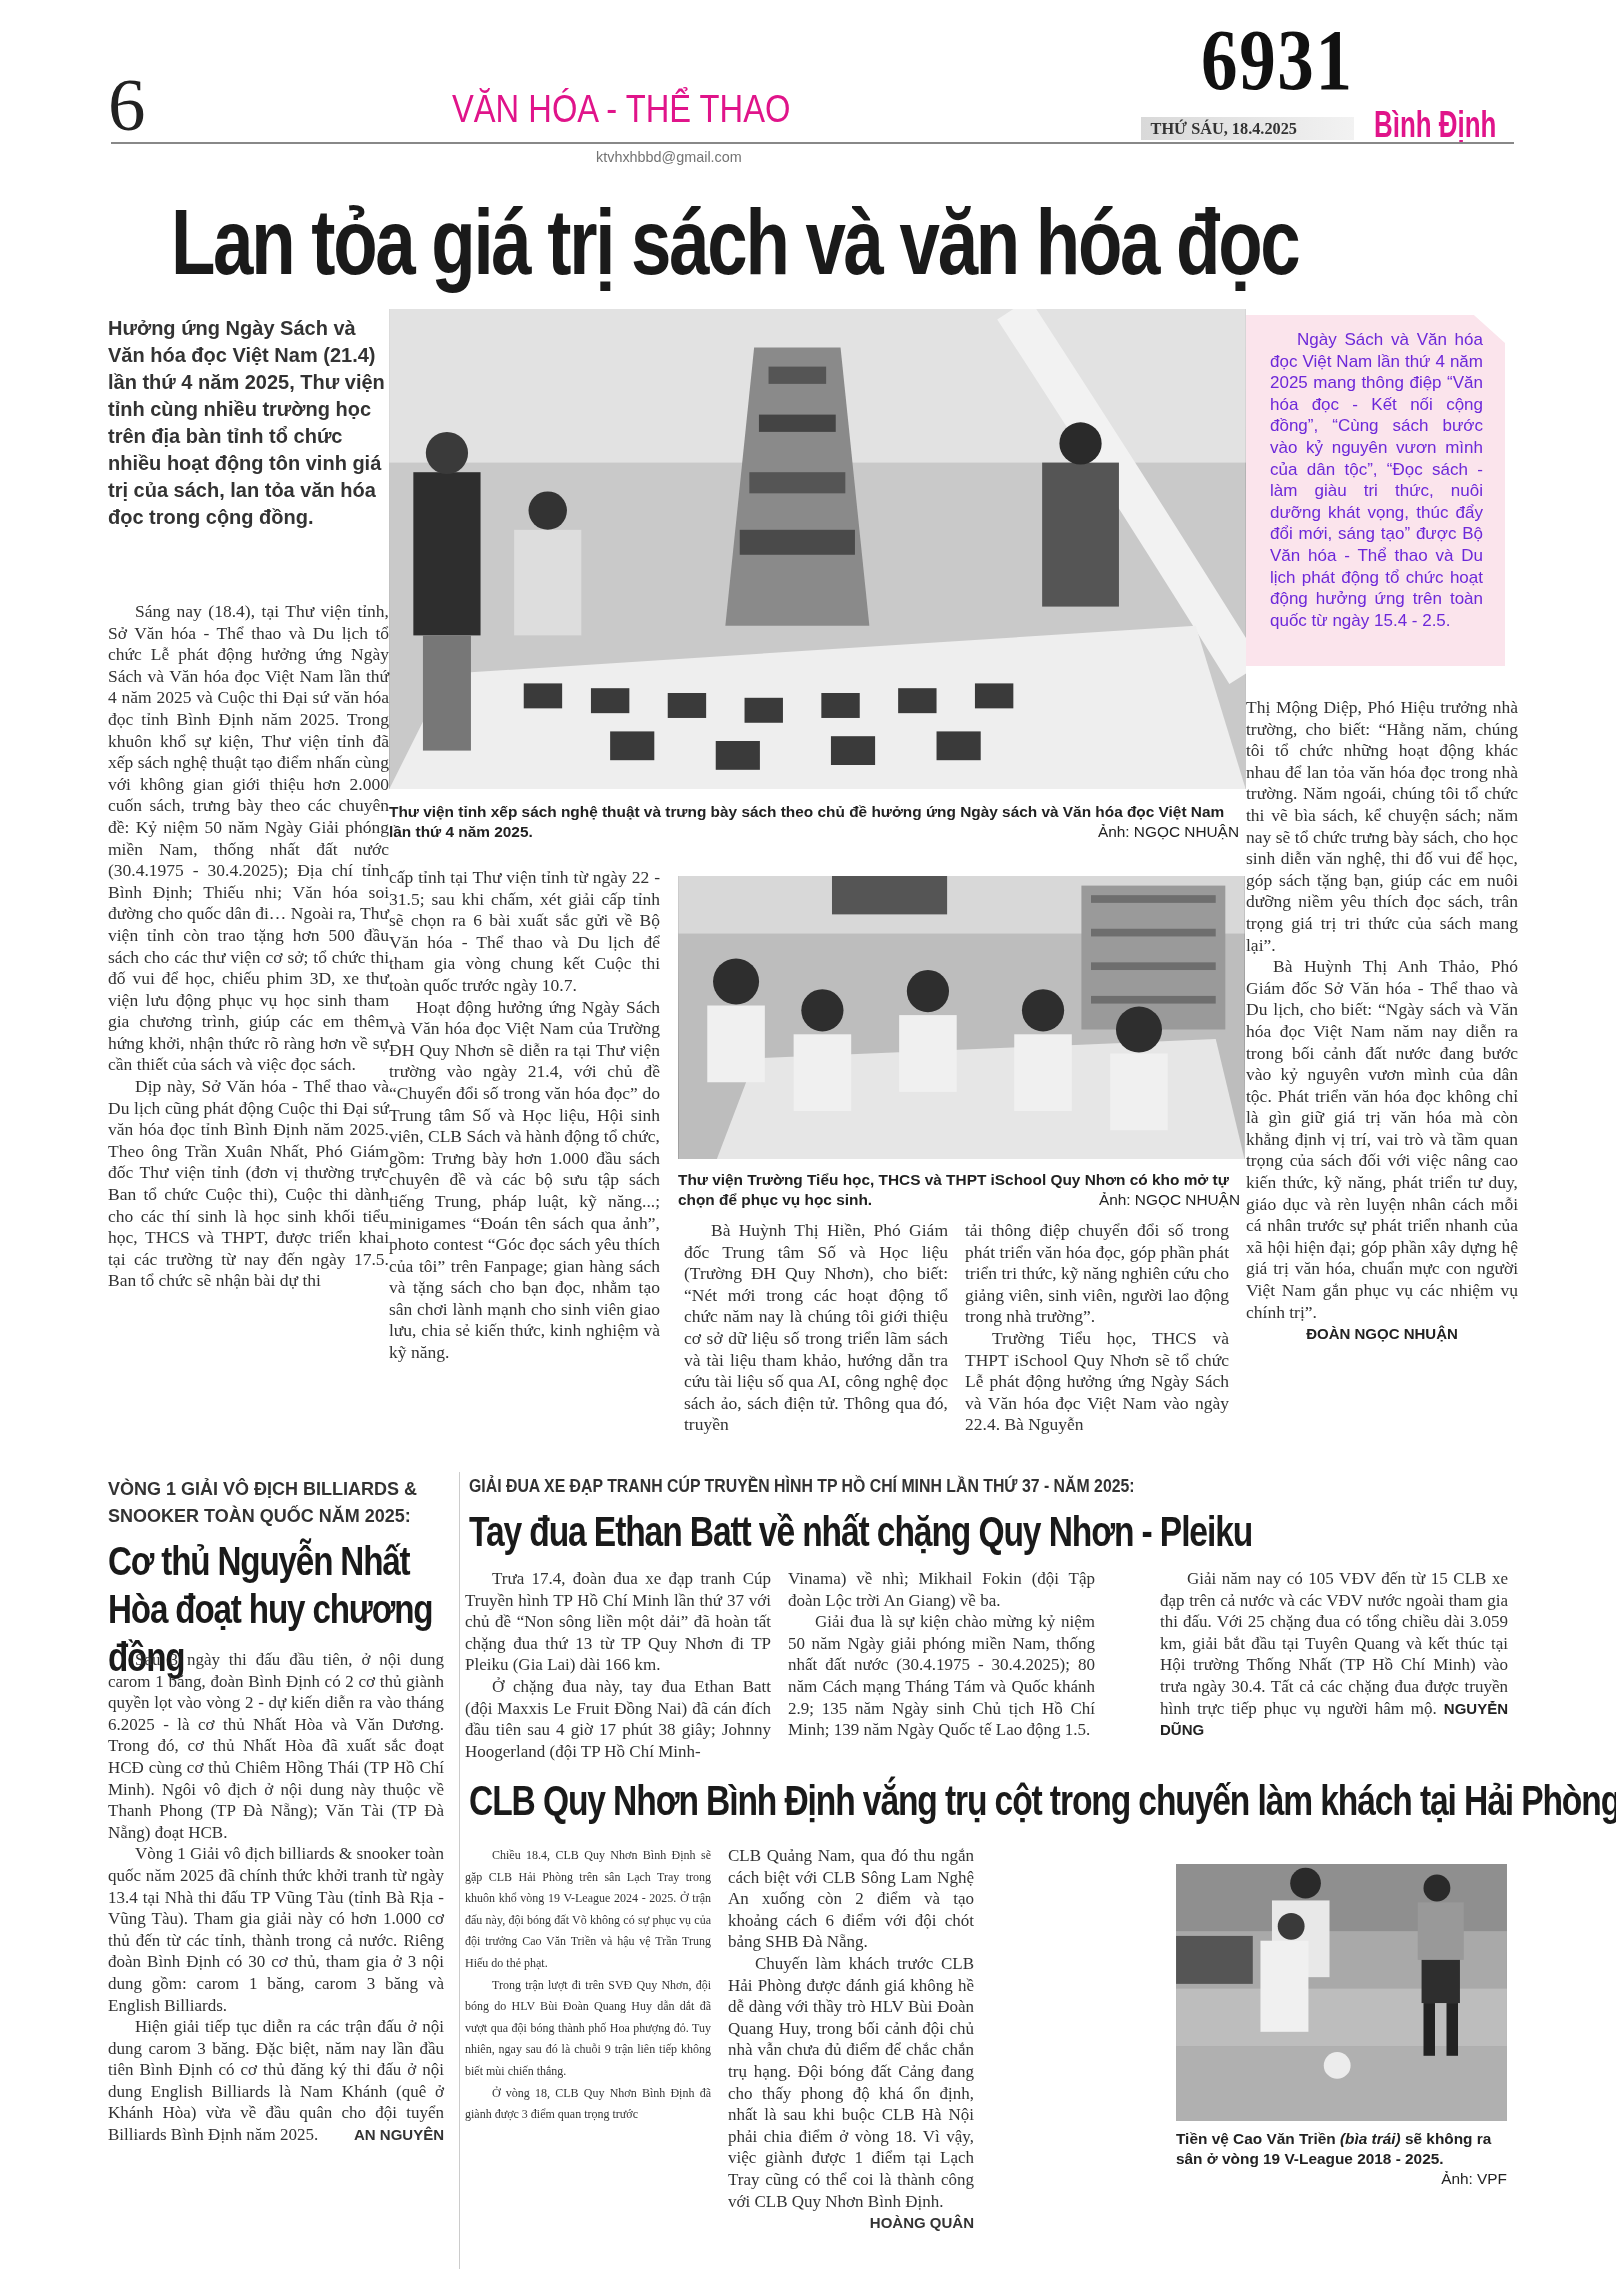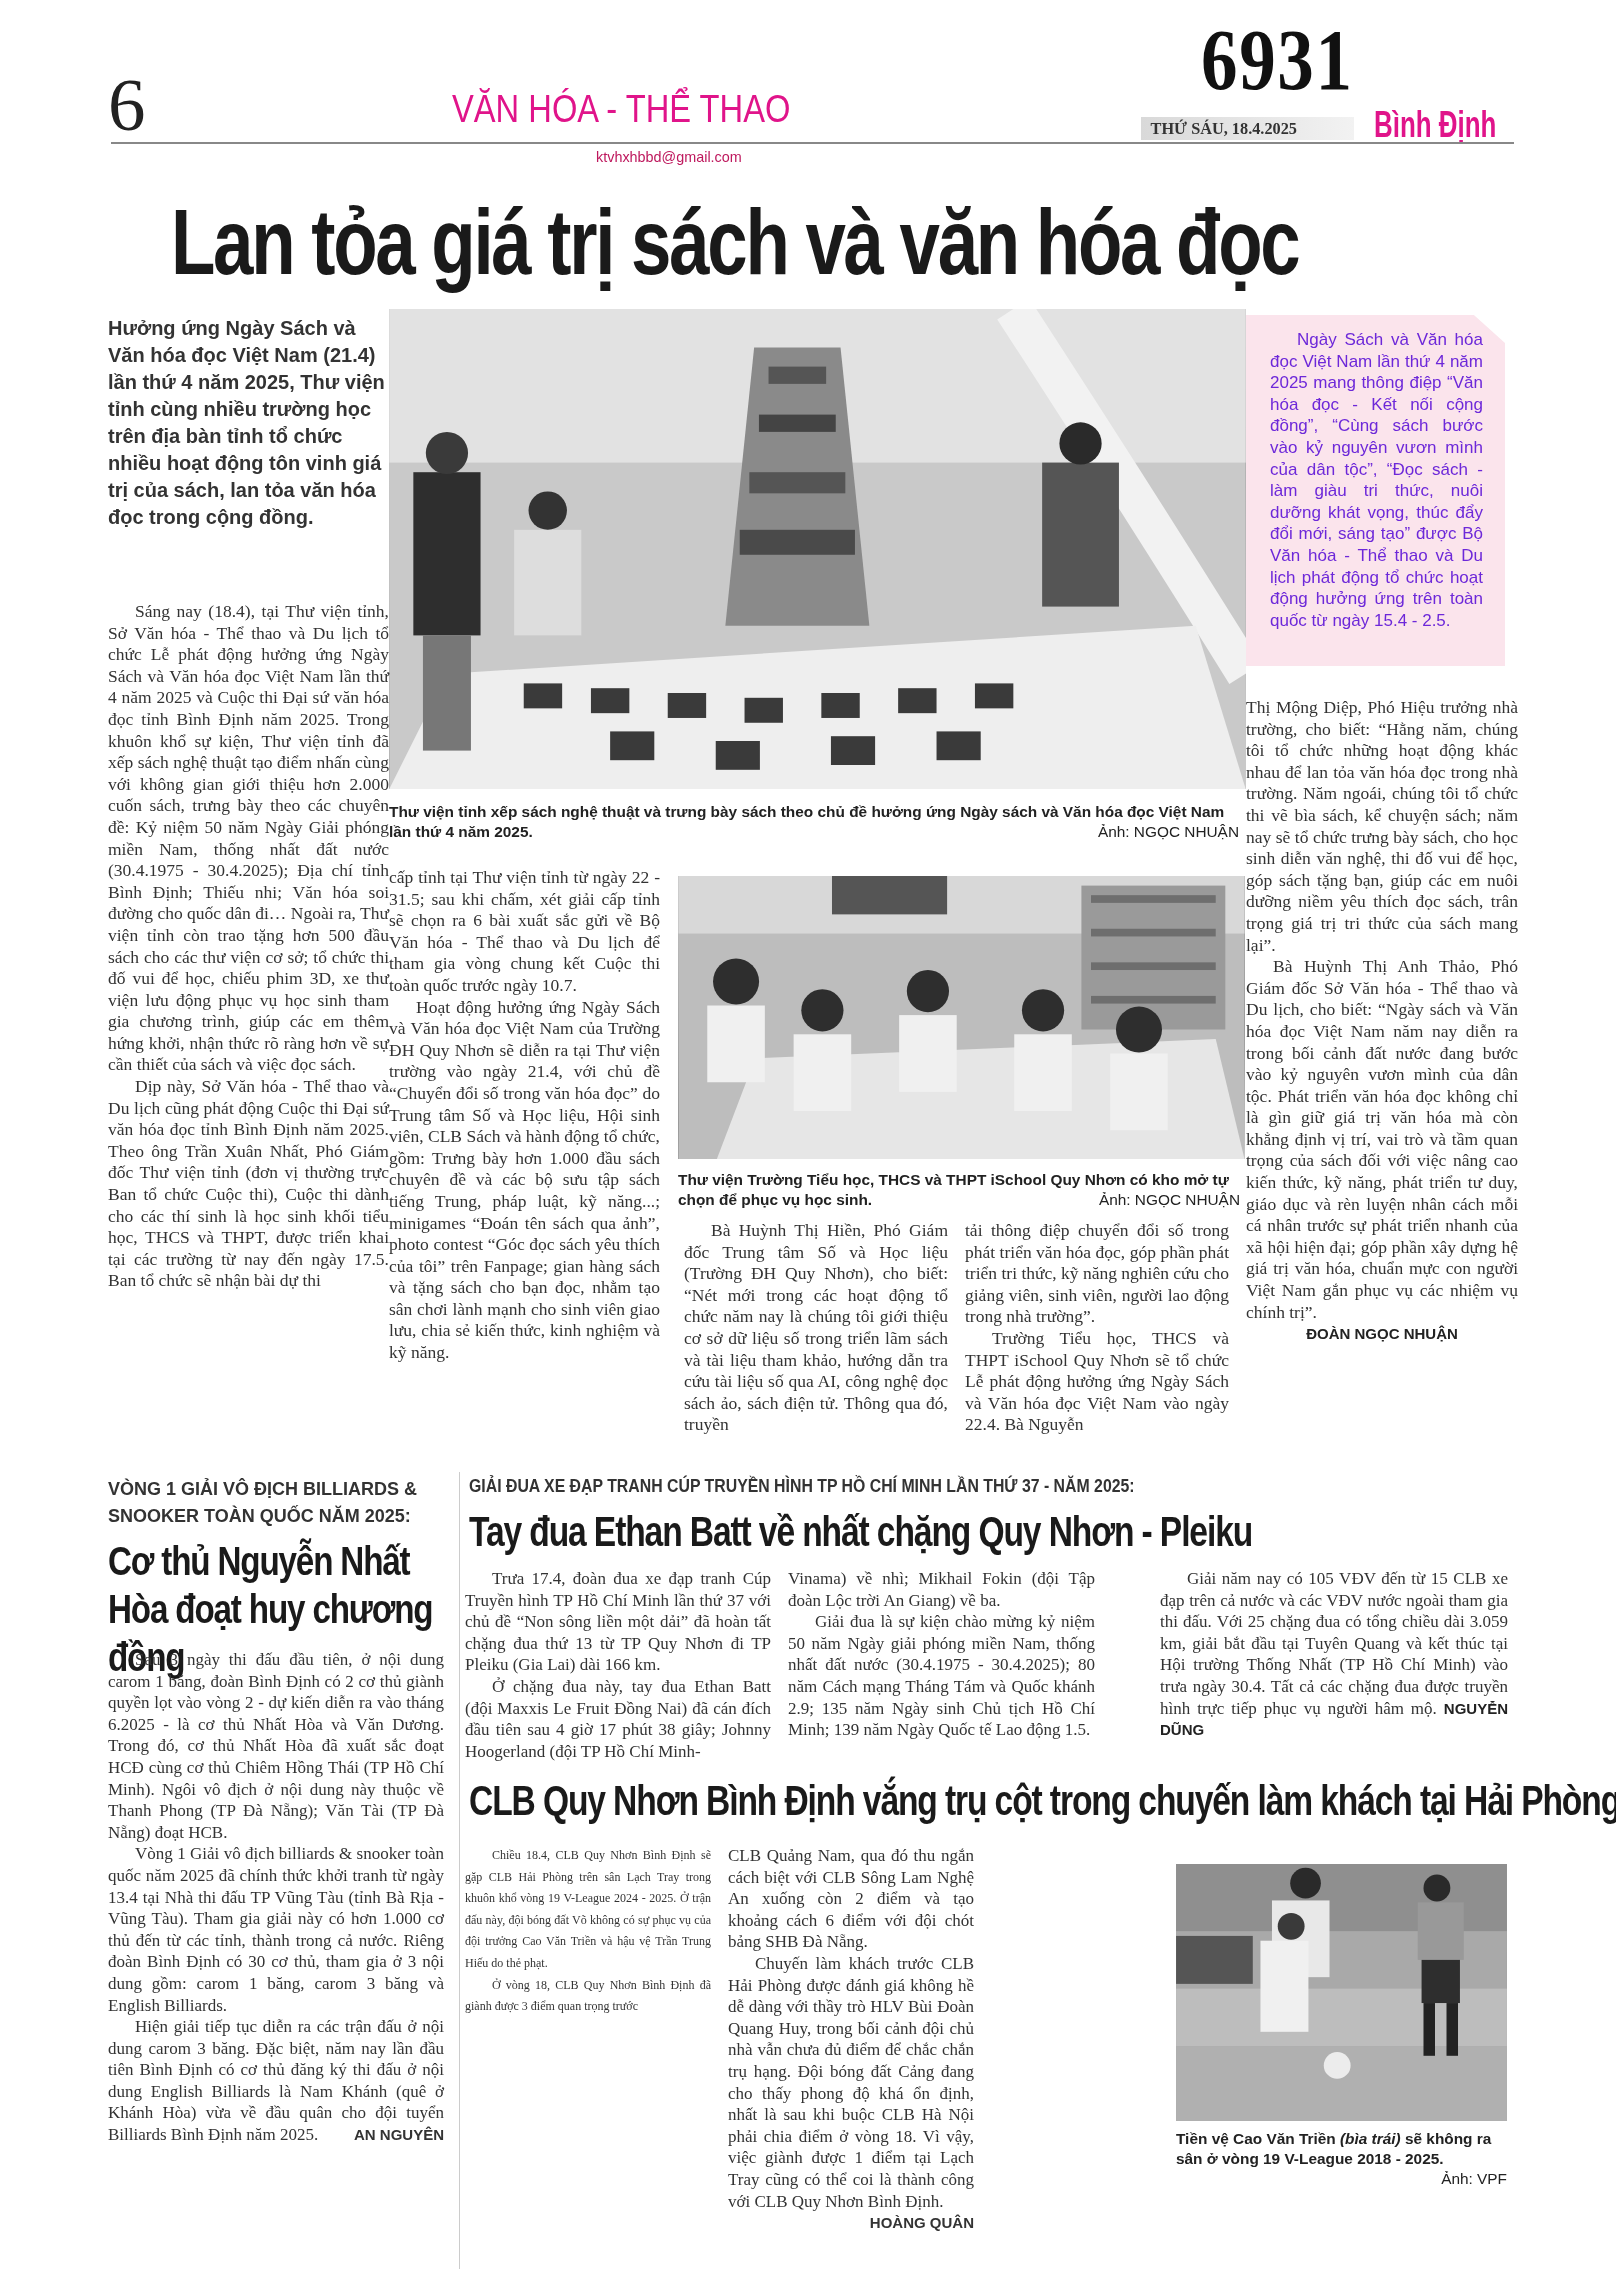--- a/index.html
+++ b/index.html
@@ -6,21 +6,21 @@
   body { width: 1617px; height: 2287px; background: #ffffff; position: relative; overflow: hidden; color: #222; }
   .abs { position: absolute; }
 
   
   #page-number { left: 108px; top: 67px; font-size: 75px; line-height: 1; font-family: "Liberation Serif", serif; color: #222; }
   #section-title { left: 452px; top: 88px; font-size: 38px; color: #e0148a; font-family: "Liberation Sans", sans-serif; letter-spacing: 0px; transform: scaleX(0.86); transform-origin: left top; white-space: nowrap; }
   #issue-number { left: 1201px; top: 17.3px; font-size: 86px; font-weight: bold; font-family: "Liberation Serif", serif; color: #111; line-height: 1; letter-spacing: 1.9px; transform: scaleX(0.85); transform-origin: left top; }
   #date-box { left: 1141px; top: 117px; width: 213px; height: 23px; background: linear-gradient(to right, #d9d9d9, #f2f2f2); font-family: Liberation Serif, serif; font-weight: bold; font-size: 16.3px; padding: 1.9px 9.6px; color: #333; white-space: nowrap; }
   #brand { left: 1374px; top: 104px; font-size: 37px; font-weight: bold; color: #e0148a; font-family: "Liberation Sans", sans-serif; transform: scaleX(0.7); transform-origin: left top; white-space: nowrap; }
   #header-rule { left: 111px; top: 142px; width: 1403px; height: 1.9px; background: #888; }
-  #email { left: 596px; top: 149px; font-size: 14.4px; font-family: "Liberation Sans", sans-serif; color: #be185d; }
+  #email { left: 596px; top: 149px; font-size: 14.4px; font-family: "Liberation Sans", sans-serif; color: #737373; }
 
   #main-headline { left: 171px; top: 192px; font-size: 92px; font-weight: bold; font-family: "Liberation Sans", sans-serif; color: #1a1a1a; letter-spacing: -2.9px; white-space: nowrap; transform: scaleX(0.79); transform-origin: left top; line-height: 1.1; }
 
   
   #lead { left: 108px; top: 315px; width: 288px; font-size: 20px; line-height: 27px; font-weight: bold; font-family: Liberation Sans, sans-serif; color: #333; }
 
   .body-text { font-family: "Liberation Serif", serif; font-size: 17.5px; line-height: 21.6px; color: #333; text-align: justify; }
   .body-text p { text-indent: 27px; }
   .body-text p.noindent { text-indent: 0; }
 
@@ -206,20 +206,21 @@
   <p class="noindent">Vinama) về nhì; Mikhail Fokin (đội Tập đoàn Lộc trời An Giang) về ba.</p>
   <p>Giải đua là sự kiện chào mừng kỷ niệm 50 năm Ngày giải phóng miền Nam, thống nhất đất nước (30.4.1975 - 30.4.2025); 80 năm Cách mạng Tháng Tám và Quốc khánh 2.9; 135 năm Ngày sinh Chủ tịch Hồ Chí Minh; 139 năm Ngày Quốc tế Lao động 1.5.</p>
 </div>
 <div class="abs body-text" id="art3-col3">
   <p><span>Giải năm nay có 105 VĐV đến từ 15 CLB xe đạp trên cả nước và các VĐV nước ngoài tham gia thi đấu. Với 25 chặng đua có tổng chiều dài 3.059 km, giải bắt đầu tại Tuyên Quang và kết thúc tại Hội trường Thống Nhất (TP Hồ Chí Minh) vào trưa ngày 30.4. Tất cả các chặng đua được truyền hình trực tiếp phục vụ người hâm mộ.</span> <span class="byline">NGUYỄN DŨNG</span></p>
 </div>
 
 <h2 class="abs" id="art4-headline">CLB Quy Nhơn Bình Định vắng trụ cột trong chuyến làm khách tại Hải Phòng</h2>
 <div class="abs body-text" id="art4-col1">
   <p>Chiều 18.4, CLB Quy Nhơn Bình Định sẽ gặp CLB Hải Phòng trên sân Lạch Tray trong khuôn khổ vòng 19 V-League 2024 - 2025. Ở trận đấu này, đội bóng đất Võ không có sự phục vụ của đội trưởng Cao Văn Triền và hậu vệ Trần Trung Hiếu do thẻ phạt.</p>
+  <p>Trong trận lượt đi trên SVĐ Quy Nhơn, đội bóng do HLV Bùi Đoàn Quang Huy dẫn dắt đã vượt qua đội bóng thành phố Hoa phượng đỏ. Tuy nhiên, ngay sau đó là chuỗi 9 trận liên tiếp không biết mùi chiến thắng.</p>
   <p>Ở vòng 18, CLB Quy Nhơn Bình Định đã giành được 3 điểm quan trọng trước</p>
 </div>
 <div class="abs body-text" id="art4-col2">
   <p class="noindent">CLB Quảng Nam, qua đó thu ngắn cách biệt với CLB Sông Lam Nghệ An xuống còn 2 điểm và tạo khoảng cách 6 điểm với đội chót bảng SHB Đà Nẵng.</p>
   <p><span>Chuyến làm khách trước CLB Hải Phòng được đánh giá không hề dễ dàng với thầy trò HLV Bùi Đoàn Quang Huy, trong bối cảnh đội chủ nhà vẫn chưa đủ điểm để chắc chắn trụ hạng. Đội bóng đất Cảng đang cho thấy phong độ khá ổn định, nhất là sau khi buộc CLB Hà Nội phải chia điểm ở vòng 18. Vì vậy, việc giành được 1 điểm tại Lạch Tray cũng có thể coi là thành công với CLB Quy Nhơn Bình Định.</span> <span class="byline-inline">HOÀNG QUÂN</span></p>
 </div>
 
 <div class="abs photo" id="photo3">
   <svg width="331" height="257" viewBox="0 0 345 268">
     <rect width="345" height="268" fill="#a9a9a9"></rect>

